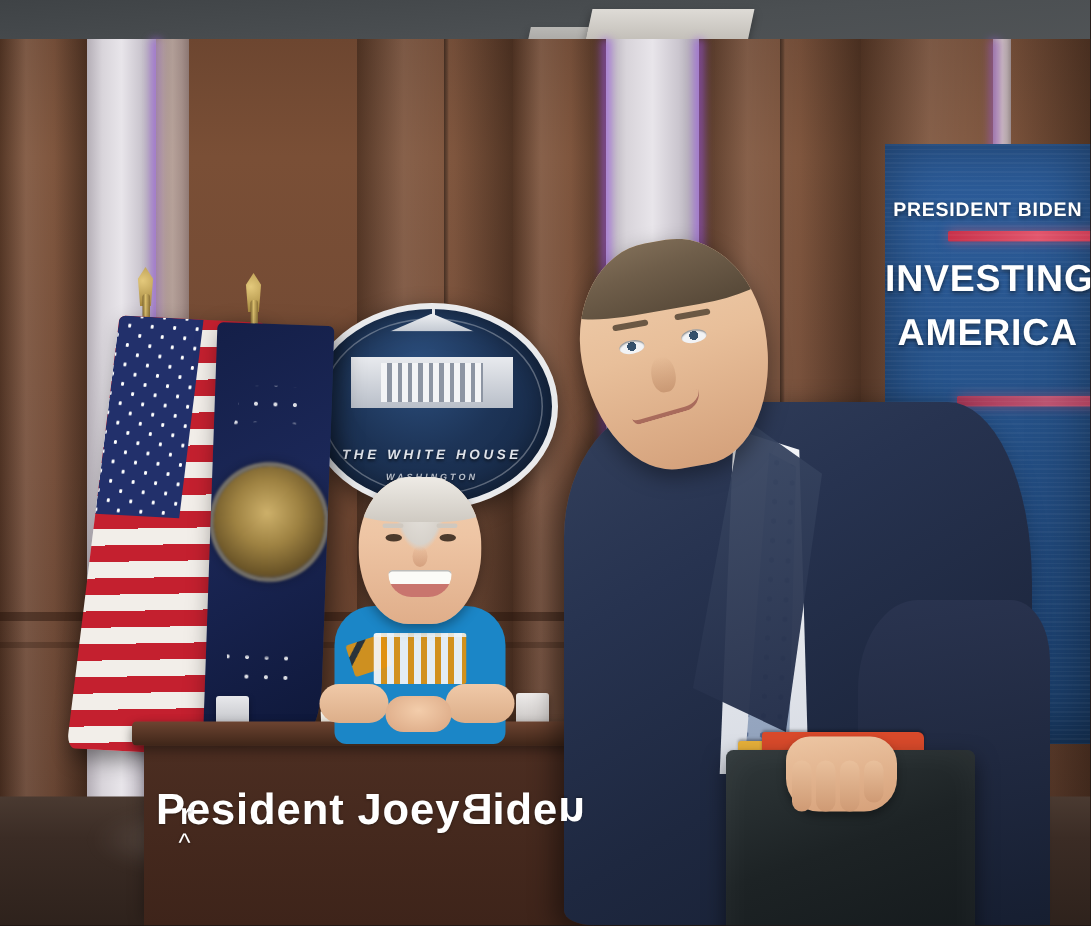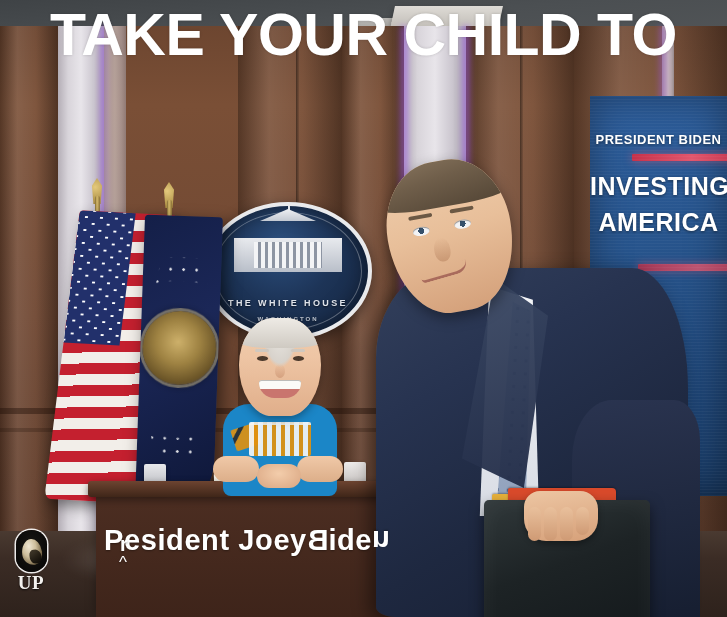--- a/index.html
+++ b/index.html
@@ -508,21 +508,21 @@
     </div>
 
     <div class="screen" style="left:590px;top:96px;width:137px;height:400px;">
       <div class="screen-line" style="top:36px;font-size:13px;">PRESIDENT BIDEN</div>
       <div class="screen-bar" style="left:42px;top:58px;width:120px;"></div>
       <div class="screen-line" style="top:76px;font-size:25px;">INVESTING IN</div>
       <div class="screen-line" style="top:112px;font-size:25px;">AMERICA</div>
       <div class="screen-bar" style="left:48px;top:168px;width:120px;opacity:.8;"></div>
     </div>
 
-    <div class="seal" style="left:204px;top:202px;width:168px;height:138px;">
+    <div class="seal" style="left:204px;top:202px;width:168px;height:138px;font-style:italic;">
       <div class="seal-ring"></div>
       <div class="wh-building">
         <div class="wh-flag"></div>
         <div class="wh-ped"></div>
         <div class="wh-body">
           <div class="wh-cols"></div>
         </div>
       </div>
       <div class="seal-text" style="top:92px;font-size:9px;letter-spacing:2.4px;">THE WHITE HOUSE</div>
       <div class="seal-text" style="top:110px;font-size:6px;letter-spacing:2px;opacity:.8;">WASHINGTON</div>
@@ -600,27 +600,20 @@
       <div class="man-hand">
         <div class="man-finger" style="left:4px;"></div>
         <div class="man-finger" style="left:20px;"></div>
         <div class="man-finger" style="left:36px;"></div>
         <div class="man-finger" style="left:52px;height:28px;"></div>
       </div>
     </div>
   </div>
 
   <div class="meme-title">
-    <span>TAKE YOUR CHILD TO</span>
   </div>
 
   <div class="caption">
     <span class="cap-part">P</span><span class="cap-caret"><i>r</i><b>^</b></span><span class="cap-part">esident Joey </span><span class="cap-part flip-h">B</span><span class="cap-part">ide</span><span class="cap-part flip-v">n</span>
   </div>
 
-  <div class="watermark">
-    <div class="wm-badge">
-      <div class="wm-bust"></div>
-    </div>
-    <div class="wm-text">UP</div>
-  </div>
 
 </div>
 
 </body></html>

